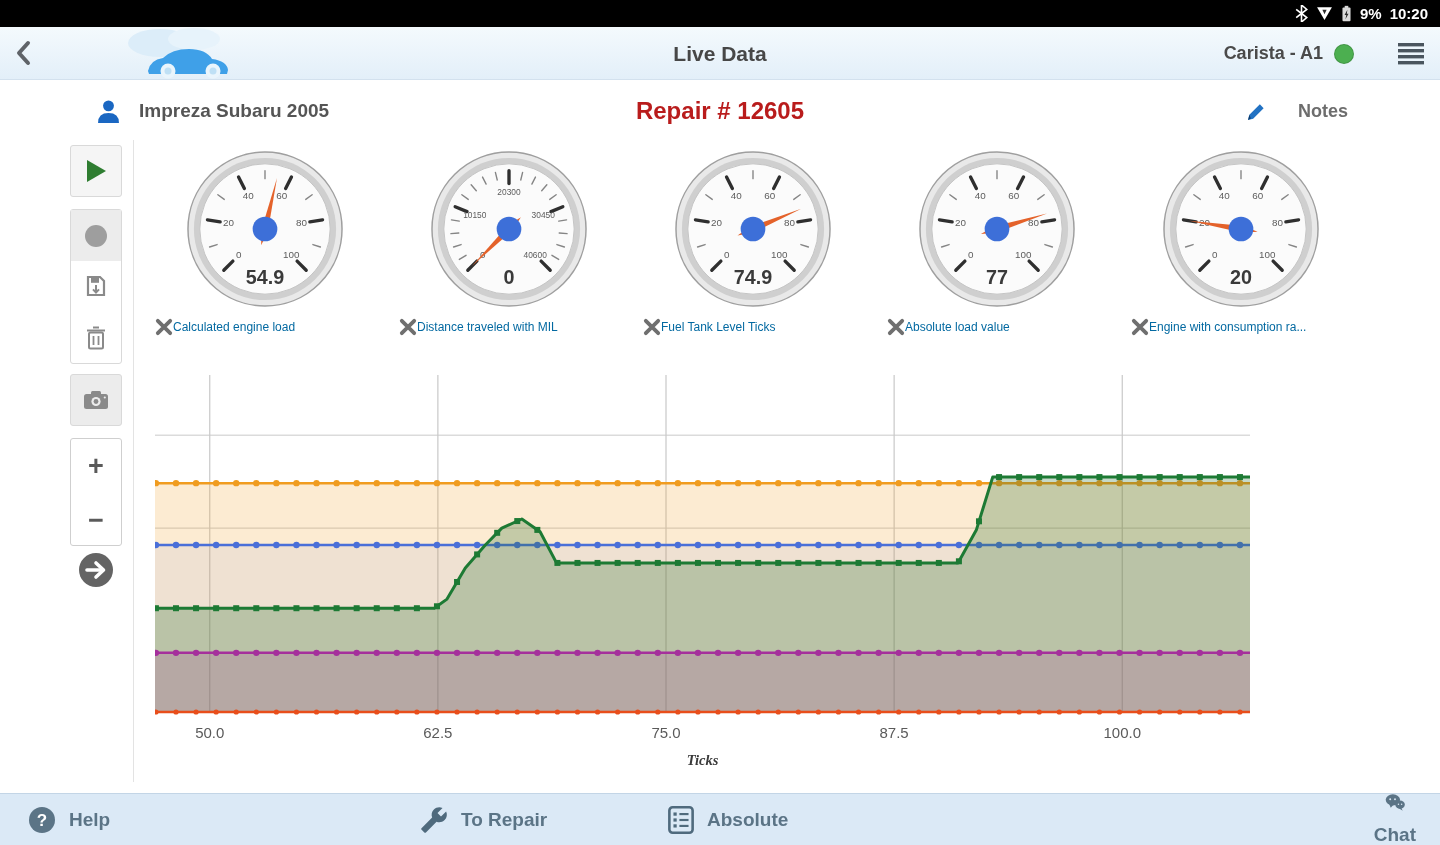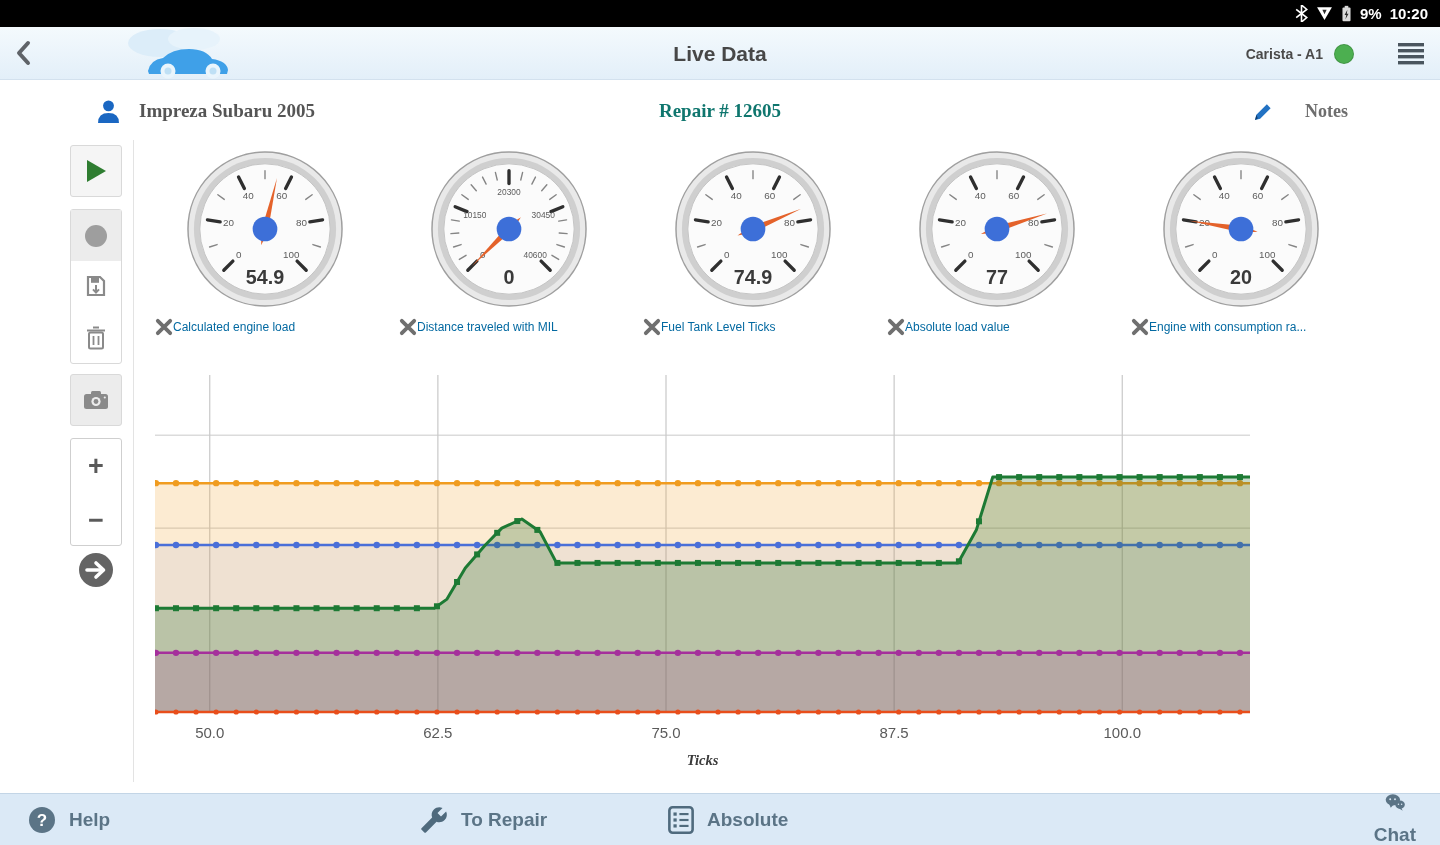--- a/index.html
+++ b/index.html
@@ -21,29 +21,29 @@
     background:linear-gradient(#f4fafd,#e3eff9);
     border-bottom:1px solid #d3e1ee;
   }
   .back-btn { position:absolute; left:14px; top:13px; width:26px; height:28px; cursor:pointer; }
   .logo { position:absolute; left:116px; top:0px; }
   .header-title {
     position:absolute; left:0; right:0; top:0; height:39px; line-height:53px;
     text-align:center; font-size:21px; font-weight:bold; color:#474747; pointer-events:none;
   }
   .device { position:absolute; right:86px; top:0; height:53px; display:flex; align-items:center; gap:11px; }
-  .device-label { font-size:14px; font-weight:bold; color:#4a4a4a; }
+  .device-label { font-size:18px; font-weight:bold; color:#4a4a4a; }
   .conn-dot { width:20px; height:20px; border-radius:50%; border:1px solid rgba(0,0,0,.15); }
   .menu-btn { position:absolute; right:15px; top:16px; }
   
-  .info-row { position:absolute; top:88px; left:0; width:1440px; height:46px;font-family:Liberation Serif, serif; }
+  .info-row { position:absolute; top:88px; left:0; width:1440px; height:46px; }
   .vehicle { position:absolute; left:98px; top:0; height:46px; display:flex; align-items:center; gap:20px; }
   .vehicle-name { font-size:19px; font-weight:bold; color:#555; }
   .repair-id { position:absolute; left:0; right:0; top:0; height:46px; line-height:46px; text-align:center;
-               font-size:19px; font-weight:bold; color:#0f766e; }
+               font-size:24px; font-weight:bold; color:#b91c1c; }
   .notes { position:absolute; right:92px; top:0; height:46px; display:flex; align-items:center; gap:31px; }
   .notes-label { font-size:18px; font-weight:bold; color:#6d6d6d; }
   
   .tb-btn {
     position:absolute; left:70px; width:52px; display:flex; align-items:center; justify-content:center;
     background:#f5f5f5; border:1px solid #d9d9d9; border-radius:3px; cursor:pointer;
   }
   .tb-group { position:absolute; left:70px; width:52px; background:#fff; border:1px solid #d9d9d9; border-radius:3px; }
   .tb-cell { width:100%; height:51px; display:flex; align-items:center; justify-content:center; cursor:pointer; }
   .tb-cell.shaded { background:#ececec; }

